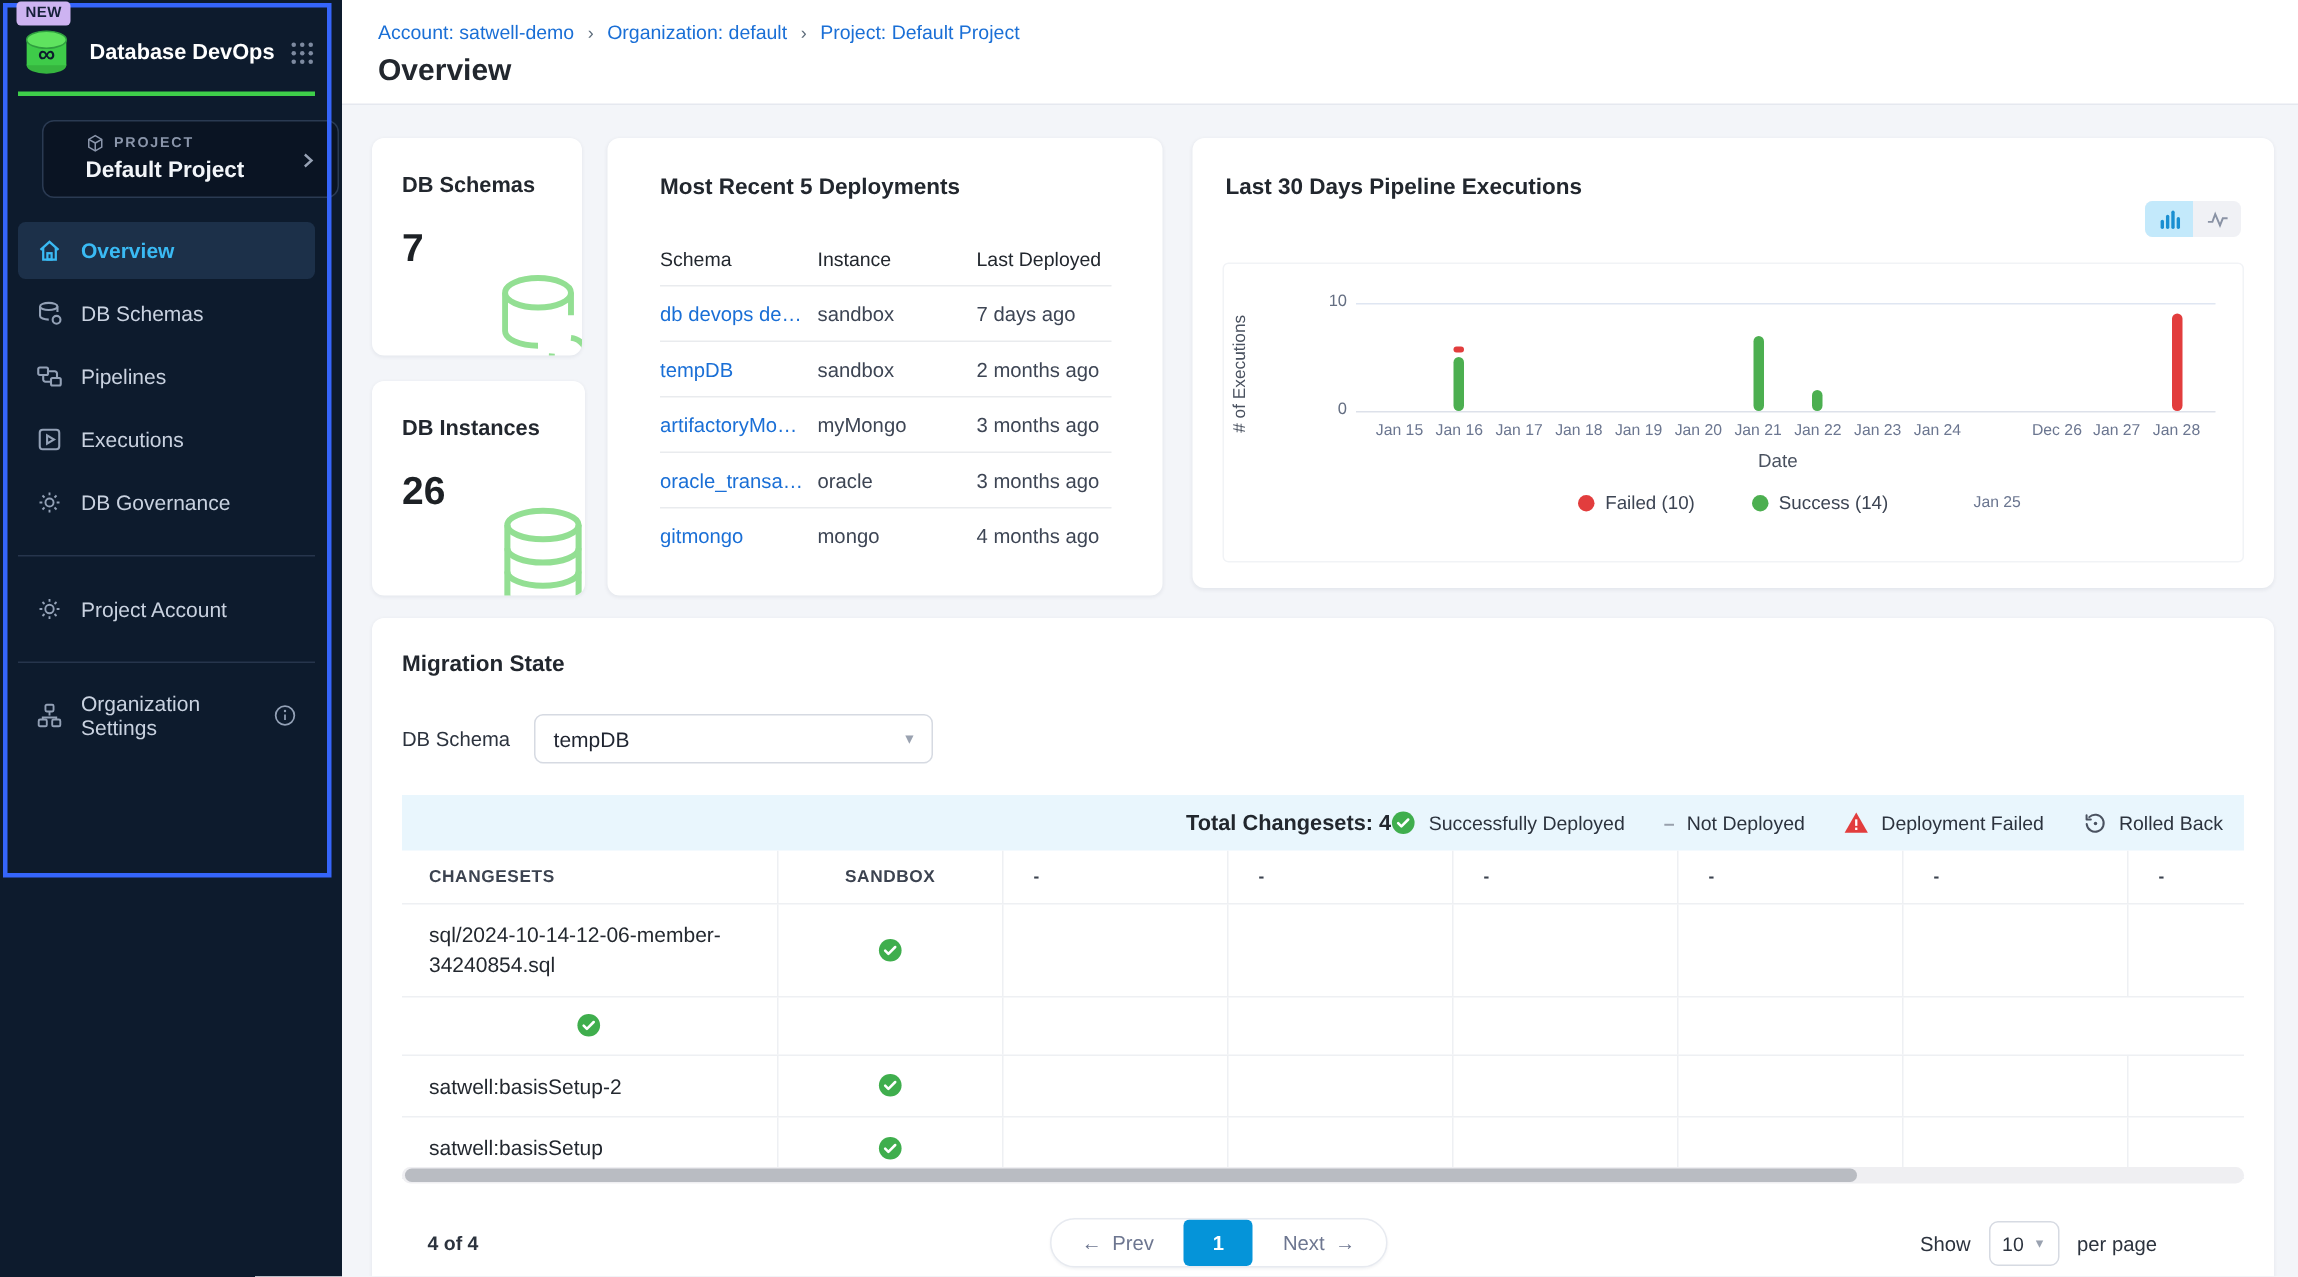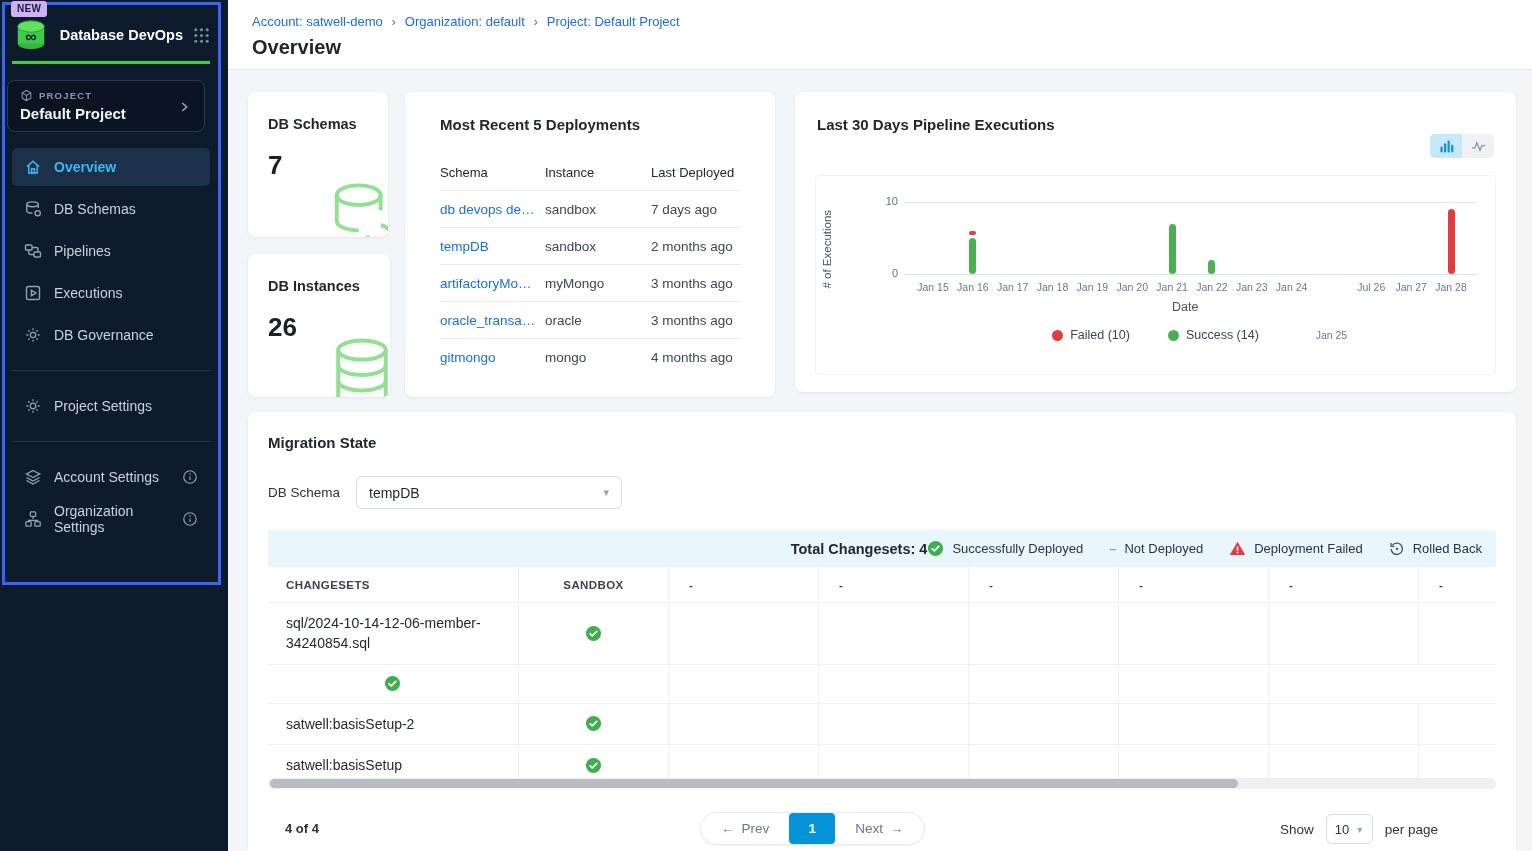--- a/index.html
+++ b/index.html
@@ -12,22 +12,22 @@
   .sidebar-outline { position:absolute; left:2px; top:2px; width:219px; height:583px;
     border:3px solid #3565fb; pointer-events:none; z-index:4; }
   .new-badge { position:absolute; left:11px; top:1px; z-index:6; background:#cdb3f1; color:#16203a;
     font-size:10px; font-weight:700; padding:2px 6px 3px; border-radius:3px; letter-spacing:.3px; }
   .brand-row { position:absolute; left:14px; top:16px; width:196px; height:38px; display:flex; align-items:center; gap:10px; }
   .brand-logo { width:34px; height:34px; flex:0 0 auto; }
   .brand-title { color:#fff; font-size:14.5px; font-weight:700; flex:1;text-align:right; }
   .grid-ic { color:#7d8aa0; display:flex; }
   .green-rule { position:absolute; left:12px; top:61px; width:198px; height:3px; background:#3ecf4a; }
 
-  .project-card { position:absolute; left:7px; top:80px; width:198px; height:52px; background:#0a1423;
-    border:1px solid #2a3a52; border-radius:8px; padding:8px 12px; cursor:pointer; }
+  .project-card { position:absolute; left:28px; top:80px; width:198px; height:52px; background:#0a1423;
+    border:1px solid #2a3a52; border-radius:8px; padding:8px 28px; cursor:pointer; }
   .project-label { display:flex; align-items:center; gap:6px; color:#8b96ab; font-size:9.5px;
     font-weight:700; letter-spacing:1.2px; }
   .project-name { color:#f2f5f9; font-size:15px; font-weight:600; margin-top:3px; }
   .project-chevron { position:absolute; right:12px; top:18px; color:#97a2b5; }
 
   .nav { position:absolute; left:12px; top:148px; width:198px; }
   .nav-item { display:flex; align-items:center; gap:12px; height:38px; padding:0 12px; margin-bottom:4px;
     border-radius:5px; color:#c9d2e0; font-size:14px; cursor:pointer; }
   .nav-item .nav-ic { display:flex; color:#93a1b6; }
   .nav-item.active { background:#1c3049; color:#3abaf4; font-weight:600; }
@@ -232,39 +232,23 @@
           <span class="nav-label">DB Governance</span>
         </div>
         <div class="nav-divider"></div>
         <div class="nav-item">
           <span class="nav-ic">
             <svg viewBox="0 0 20 20" width="18" height="18" fill="none" stroke="currentColor" stroke-width="1.4">
               <circle cx="10" cy="10" r="3.1"></circle>
               <path d="M10 2.6v2.1M10 15.3v2.1M2.6 10h2.1M15.3 10h2.1M4.8 4.8l1.5 1.5M13.7 13.7l1.5 1.5M15.2 4.8l-1.5 1.5M6.3 13.7l-1.5 1.5"></path>
             </svg>
           </span>
-          <span class="nav-label">Project Settings</span>
+          <span class="nav-label">Project Account</span>
         </div>
         <div class="nav-divider"></div>
-        <div class="nav-item">
-          <span class="nav-ic">
-            <svg viewBox="0 0 18 18" width="18" height="18" fill="none" stroke="currentColor" stroke-width="1.4">
-              <path d="M9 2.5l6.5 3.5L9 9.5 2.5 6z"></path>
-              <path d="M2.5 9.5L9 13l6.5-3.5M2.5 12.5L9 16l6.5-3.5"></path>
-            </svg>
-          </span>
-          <span class="nav-label">Account Settings</span>
-          <span class="info-ic">
-            <svg viewBox="0 0 18 18" width="16" height="16" fill="none" stroke="currentColor" stroke-width="1.3">
-              <circle cx="9" cy="9" r="7"></circle>
-              <path d="M9 8.3v4"></path>
-              <circle cx="9" cy="5.6" r=".9" fill="currentColor" stroke="none"></circle>
-            </svg>
-          </span>
-        </div>
         <div class="nav-item">
           <span class="nav-ic">
             <svg viewBox="0 0 20 20" width="18" height="18" fill="none" stroke="currentColor" stroke-width="1.4">
               <rect x="7" y="2" width="6" height="5" rx="1"></rect>
               <rect x="2" y="13" width="6" height="5" rx="1"></rect>
               <rect x="12" y="13" width="6" height="5" rx="1"></rect>
               <path d="M10 7v3M5 13v-1.5h10V13"></path>
             </svg>
           </span>
           <span class="nav-label">Organization Settings</span>
@@ -397,21 +381,21 @@
           <div class="xtick" style="left:213.53846153846155px;top:105px;">Jan 18</div>
           <div class="xtick" style="left:253.38461538461536px;top:105px;">Jan 19</div>
           <div class="xtick" style="left:293.2307692307692px;top:105px;">Jan 20</div>
           <div class="xtick" style="left:333.0769230769231px;top:105px;">Jan 21</div>
           <div class="bar" style="left:352.5769230769231px;top:47.6px;height:50.4px;background:#4caf50;"></div>
           <div class="xtick" style="left:372.9230769230769px;top:105px;">Jan 22</div>
           <div class="bar" style="left:392.4230769230769px;top:83.6px;height:14.4px;background:#4caf50;"></div>
           <div class="xtick" style="left:412.7692307692308px;top:105px;">Jan 23</div>
           <div class="xtick" style="left:452.61538461538464px;top:105px;">Jan 24</div>
           <div class="xtick" style="left:492.46153846153845px;top:105px;margin-top:48px;">Jan 25</div>
-          <div class="xtick" style="left:532.3076923076924px;top:105px;">Jul 26</div>
+          <div class="xtick" style="left:532.3076923076924px;top:105px;">Dec 26</div>
           <div class="xtick" style="left:572.1538461538462px;top:105px;">Jan 27</div>
           <div class="xtick" style="left:612px;top:105px;">Jan 28</div>
           <div class="bar" style="left:631.5px;top:33.2px;height:64.8px;background:#e23d3d;"></div>
         </div>
     </div>
 
     <div class="card card-migration">
       <div class="mig-title">Migration State</div>
       <div class="schema-row">
         <span class="schema-label">DB Schema</span>

